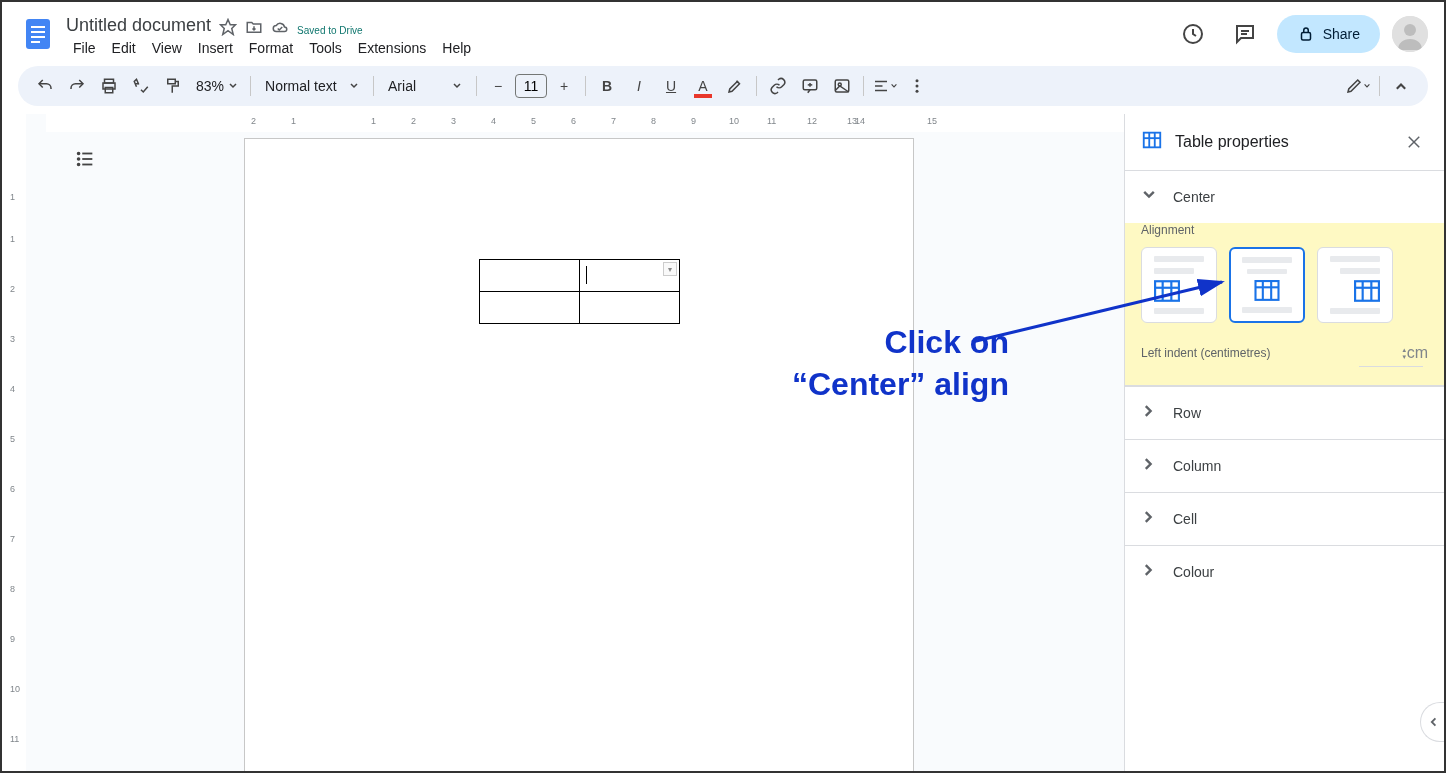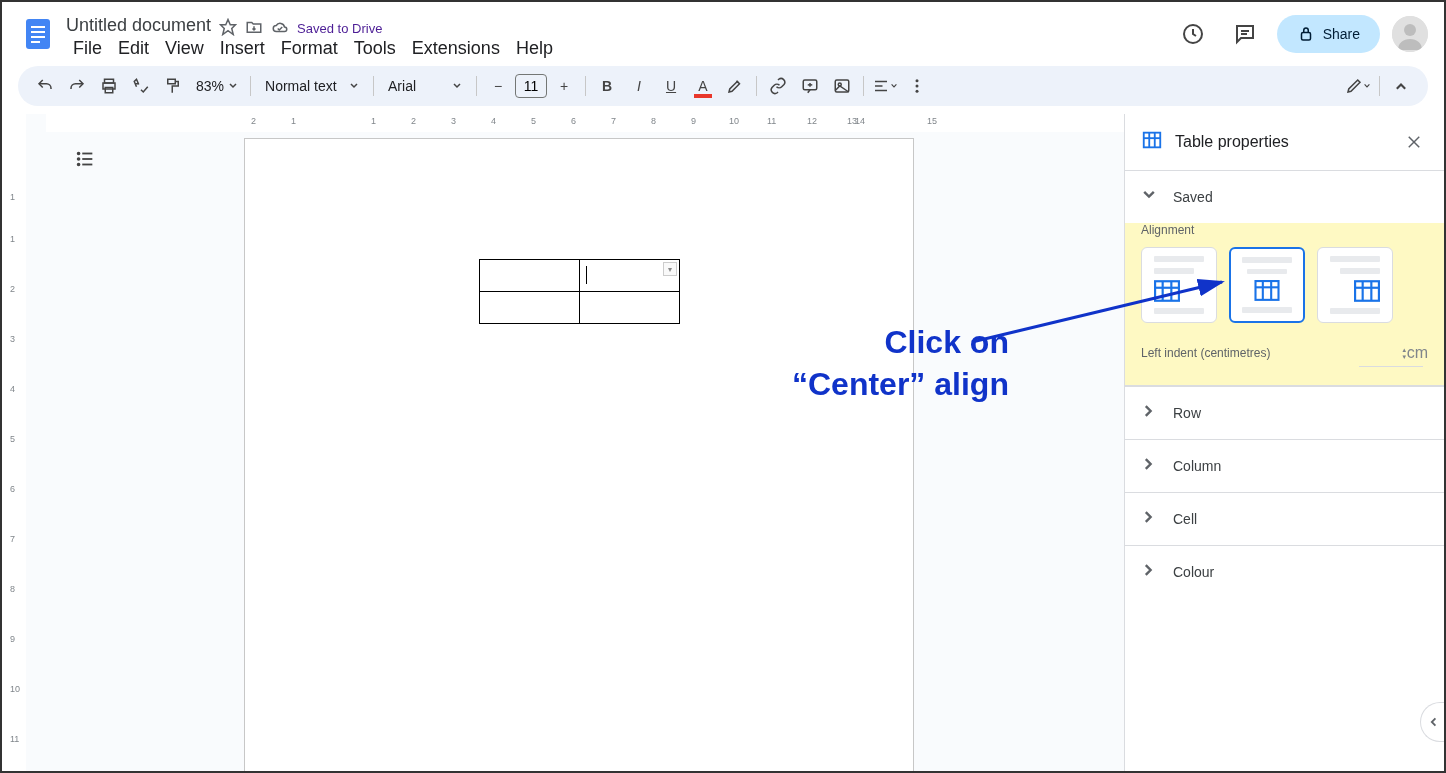--- a/index.html
+++ b/index.html
@@ -5,23 +5,23 @@
 * { box-sizing: border-box; margin: 0; padding: 0; font-family: 'Google Sans', Arial, sans-serif; }
 body { background: #fff; width: 1446px; height: 773px; overflow: hidden; position: relative; border: 2px solid #333; }
 
 
 .header { height: 64px; display: flex; align-items: center; padding: 8px 16px; gap: 8px; }
 .docs-logo { width: 40px; height: 40px; display: flex; align-items: center; justify-content: center; }
 .doc-title-area { display: flex; flex-direction: column; flex: 1; }
 .title-row { display: flex; align-items: flex-end; gap: 8px; height: 28px; }
 .doc-title { font-size: 18px; color: #3c4043; }
 .title-icon { color: #5f6368; cursor: pointer; display: flex; align-items: center; }
-.saved-text { font-size: 13px; color: #4c1d95; }
+.saved-text { font-size: 10px; color: #0f766e; }
 .menu-row { display: flex; gap: 2px; height: 24px; align-items: center; }
-.menu-item { padding: 4px 7px; font-size: 18px; color: #202124; cursor: pointer; border-radius: 4px; }
+.menu-item { padding: 4px 7px; font-size: 14px; color: #202124; cursor: pointer; border-radius: 4px; }
 .header-right { display: flex; align-items: center; gap: 12px; }
 .header-icon { width: 40px; height: 40px; display: flex; align-items: center; justify-content: center; color: #444; cursor: pointer; border-radius: 50%; }
 .share-btn { background: #c2e7ff; border: none; border-radius: 40px; padding: 10px 20px; display: flex; align-items: center; gap: 8px; font-size: 14px; font-weight: 500; color: #001d35; cursor: pointer; }
 .avatar { width: 36px; height: 36px; border-radius: 50%; background: #ddd; overflow: hidden; display: flex; align-items: center; justify-content: center; font-size: 24px; }
 
 
 .toolbar { height: 40px; margin: 0 16px 8px 16px; background: #edf2fa; border-radius: 24px; display: flex; align-items: center; padding: 0 12px; gap: 2px; }
 .tb-btn { min-width: 30px; height: 30px; display: flex; align-items: center; justify-content: center; color: #444; cursor: pointer; border-radius: 4px; font-size: 14px; }
 .tb-sep { width: 1px; height: 20px; background: #c7c7c7; margin: 0 4px; }
 .tb-select { padding: 0 8px; font-size: 14px; color: #202124; cursor: pointer; display: flex; align-items: center; gap: 4px; }
@@ -373,21 +373,21 @@
             <line x1="19" y1="5" x2="5" y2="19"></line>
           </svg>
         </span>
     </div>
 
     <div class="panel-section" style="border-top:1px solid #dadce0">
       <div class="section-header">
         <span class="section-chevron"><svg width="16" height="16" viewBox="0 0 10 10">
               <path d="M2 3l3 3 3-3" fill="none" stroke="#5f6368" stroke-width="1.5"></path>
             </svg></span>
-        <span class="section-title">Saved</span>
+        <span class="section-title">Center</span>
       </div>
       <div class="table-section-content">
         <div class="align-label">Alignment</div>
         <div class="align-options">
           <div class="align-opt">
             <div class="align-bar" style="width:50px"></div>
             <div class="align-bar" style="width:40px;align-self:flex-start;margin-left:4px"></div>
             <svg class="align-icon-box" style="align-self:flex-start;margin-left:4px" viewBox="0 0 24 20" fill="none" stroke="#1a73e8" stroke-width="2">
                 <rect x="1" y="1" width="22" height="18"></rect>
                 <line x1="1" y1="7" x2="23" y2="7"></line>

